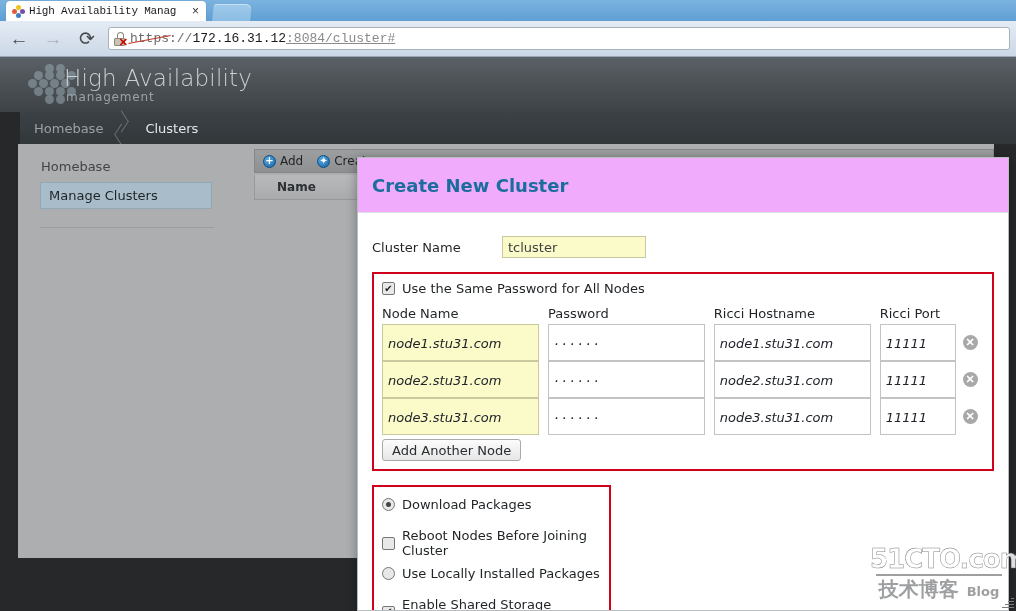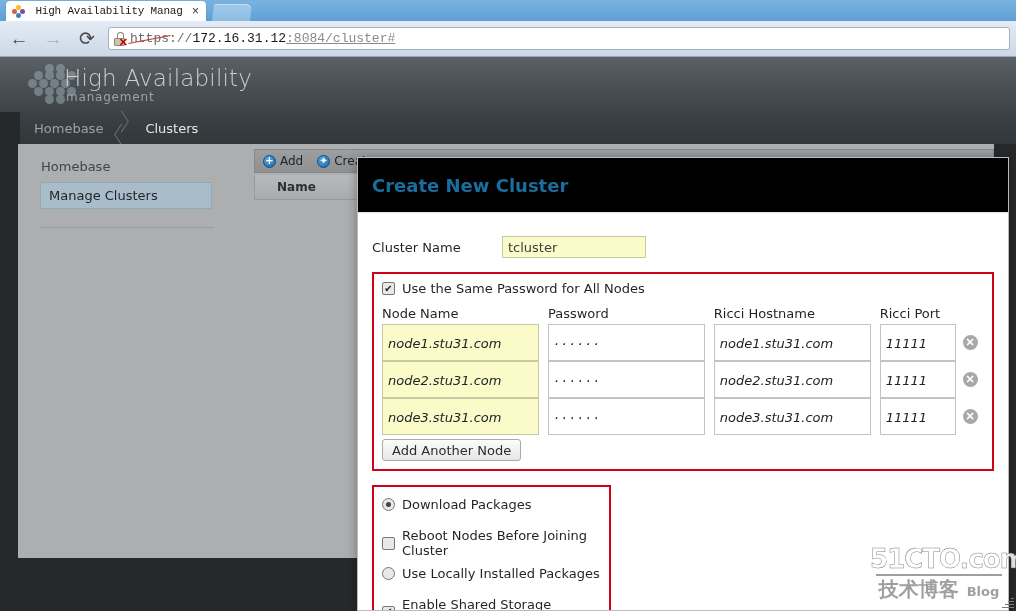--- a/index.html
+++ b/index.html
@@ -13,21 +13,20 @@
 
   
   #browser-chrome {
     position: absolute; top: 0; left: 0; width: 1016px; height: 57px;
     background: linear-gradient(#dfe7f2, #c9d6e8);
   }
   #tabstrip {
     position: absolute; top: 0; left: 0; width: 1016px; height: 21px;
     background: #6fa8dc;
     background: linear-gradient(#7bb3e0, #5f9fd4);
-    text-align: center;
   }
   #tab-active {
     position: absolute; top: 1px; left: 6px; width: 200px; height: 20px;
     background: #ffffff;
     border-radius: 4px 4px 0 0;
     display: flex; align-items: center; padding: 0 4px;
     box-shadow: 0 0 1px rgba(0,0,0,0.35);
   }
   #tab-favicon {
     width: 13px; height: 13px; margin: 0 4px 0 2px; flex: none;
@@ -233,21 +232,21 @@
   
   #modal {
     position: absolute; left: 357px; top: 100px;
     width: 652px; height: 454px;
     background: #ffffff;
     border: 1px solid #b8bdc2;
     box-shadow: 0 2px 10px rgba(0,0,0,0.35);
     overflow: hidden;
   }
   #modal-header {
-    height: 55px; background: #000000;
+    height: 55px; background: #f0abfc;
     display: flex; align-items: center; padding-left: 14px;
     border-bottom: 1px solid #dbe2e7;
   }
   #modal-title {
     font-size: 18px; color: #1a6e9e; font-weight: bold;
     font-family: "DejaVu Sans", sans-serif;
   }
   #modal-body { position: relative; padding: 0 14px; }
 
   .row-clustername {

